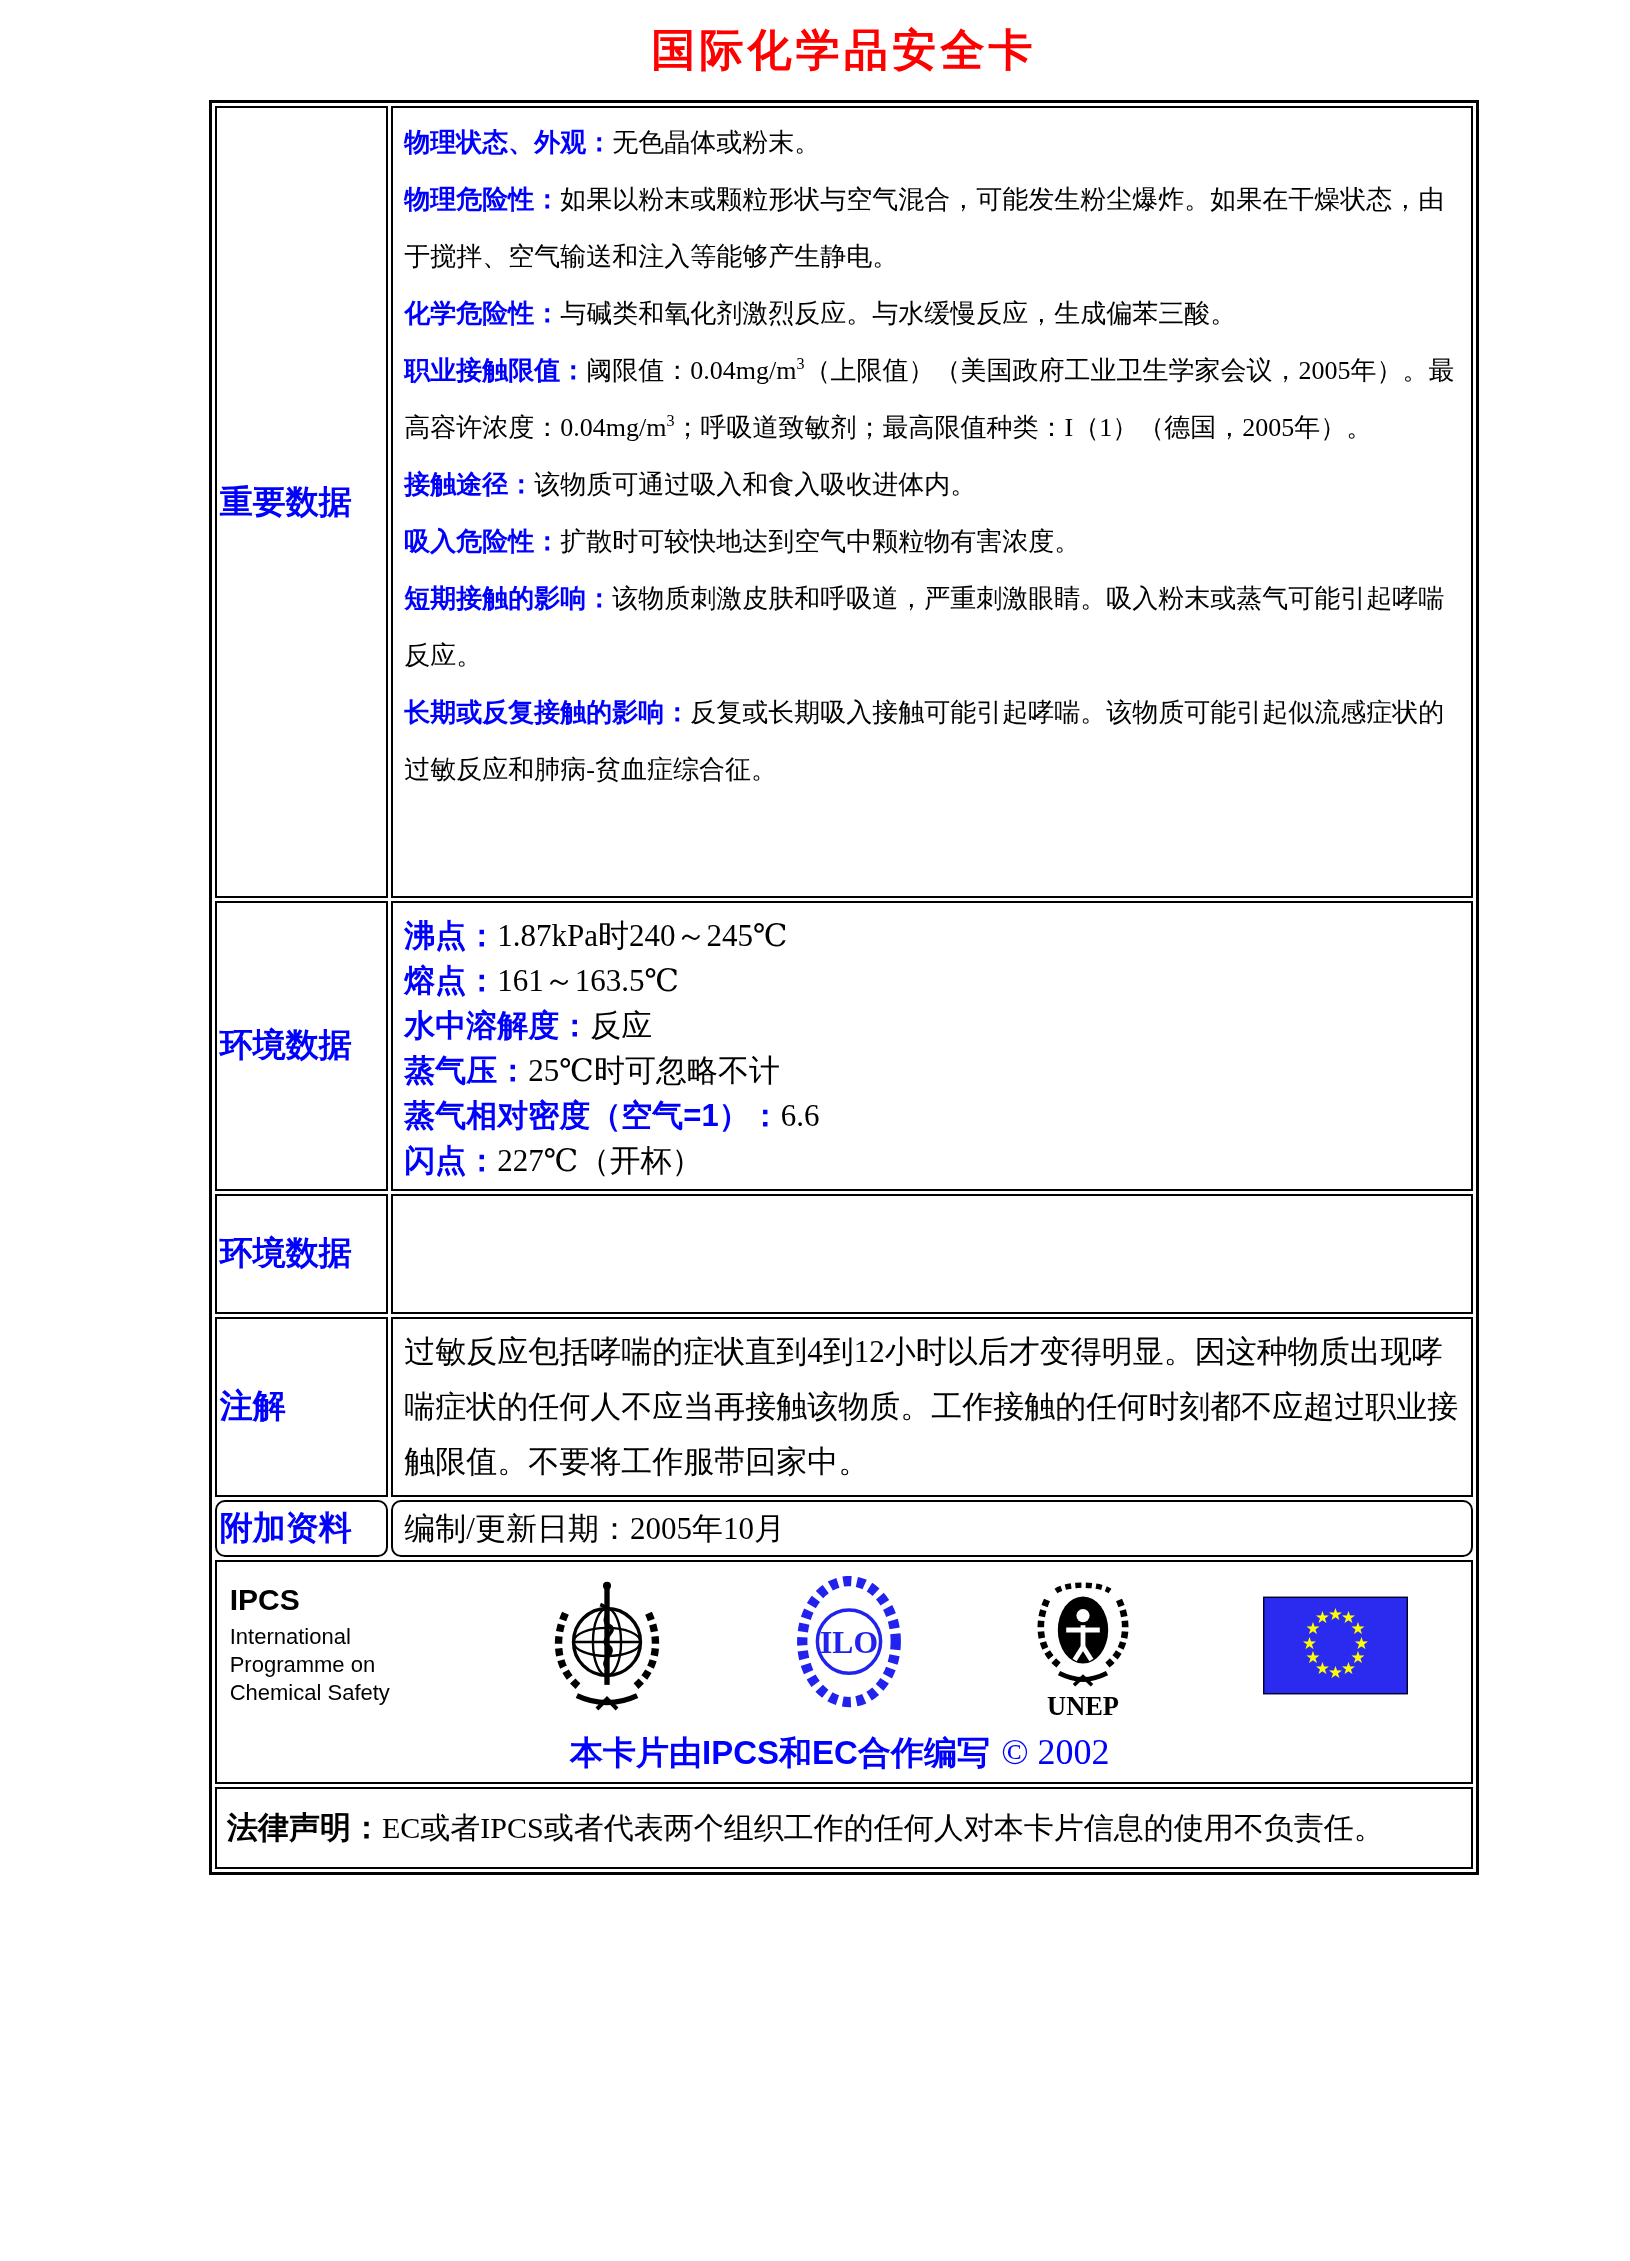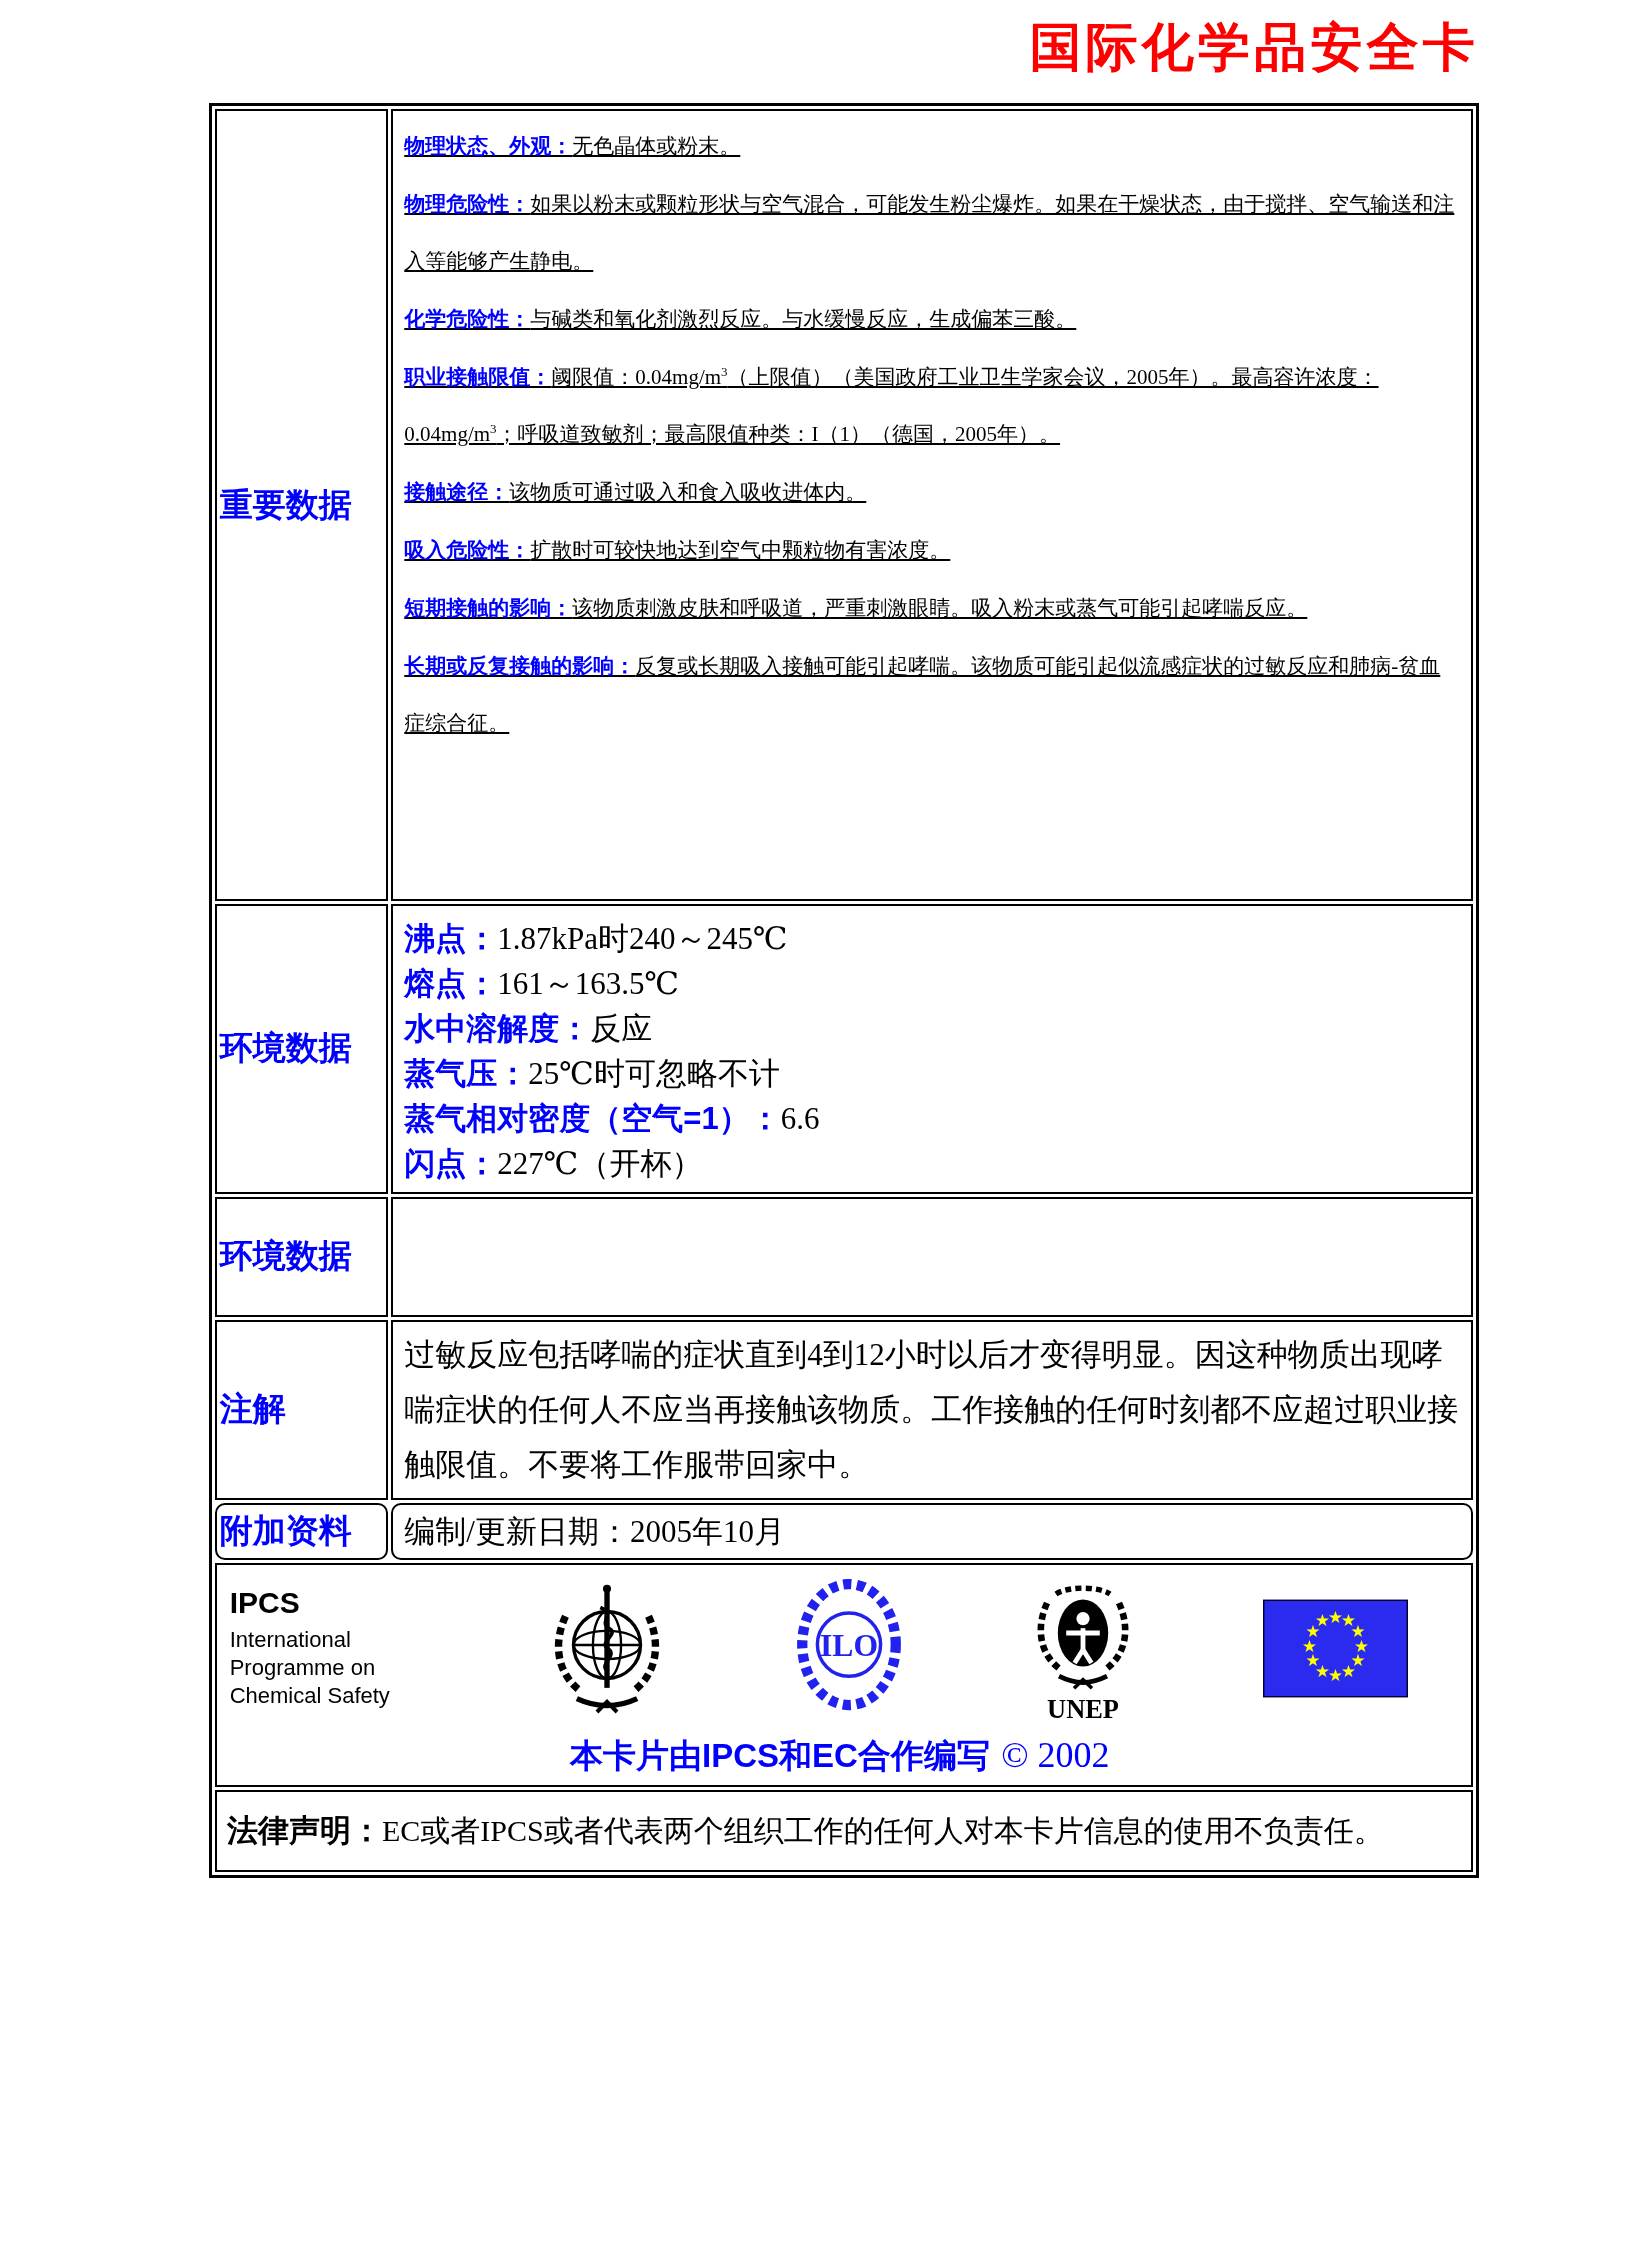--- a/index.html
+++ b/index.html
@@ -12,26 +12,26 @@
   }
   *{box-sizing:border-box;}
   html,body{margin:0;padding:0;}
   body{
     width:1631px;height:2261px;background:#ffffff;
     font-family:"Liberation Serif","DejaVu Serif",serif;
     color:var(--text-black);
     position:relative;
   }
   .page-title{
-    padding-top:13px;
+    padding-top:21px;
     width:1270px;margin:0 0 0 209px;
-    text-align:right;
+    text-align:center;
     font-family:"Liberation Sans","DejaVu Sans",sans-serif;
     font-weight:bold;
-    font-size:52px;
+    font-size:44px;
     color:var(--title-red);
     letter-spacing:4.2px;
   }
   .card-wrap{width:1270px;margin:20px 0 0 209px;}
   table.icsc{
     width:100%;
     border:3.5px solid #000;
     border-collapse:separate;
     border-spacing:3.5px;
     background:#ffffff;
@@ -47,21 +47,21 @@
   }
   .icsc-number{font-size:33px;color:var(--text-black);margin-left:10px;}
   .chemical-name{font-size:34px;color:var(--text-black);}
   td.label-cell{
     width:173px;text-align:left;vertical-align:middle;
     font-family:"Liberation Sans","DejaVu Sans",sans-serif;
     font-weight:bold;font-size:33px;color:var(--accent-blue);
     padding:2.8px;
   }
   td.content-cell{padding:5.7px 11.3px;vertical-align:top;}
-  .important-content{font-size:21px;line-height:57px;text-decoration:underline;}
+  .important-content{font-size:26px;line-height:57px;}
   .physical-content{font-size:31px;line-height:45px;padding-top:4.2px;}
   .data-line .line-label{
     font-family:"Liberation Sans","DejaVu Sans",sans-serif;
     font-weight:bold;color:var(--accent-blue);
   }
   .data-line .line-text{color:var(--text-black);}
   .data-line sup{font-size:0.62em;line-height:0;}
   td.env-cell{height:120px;}
   .notes-content{font-size:31px;line-height:55px;vertical-align:top;}
   td.additional-cell{height:45px;vertical-align:middle;border-radius:10px;}

